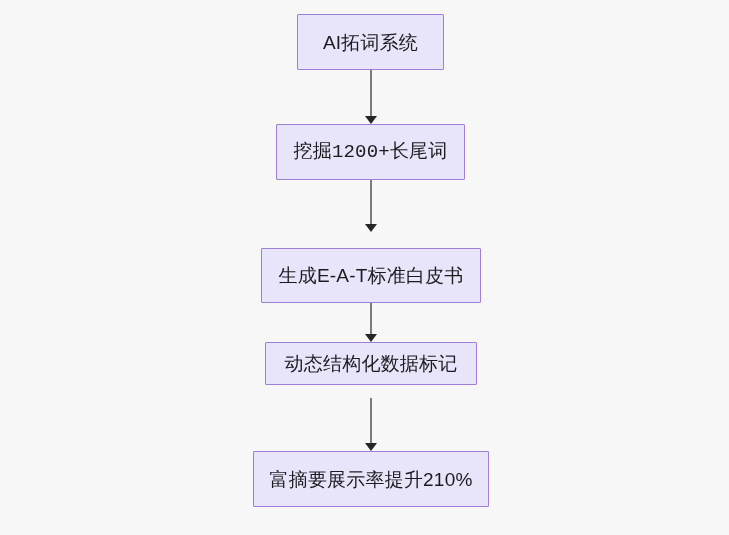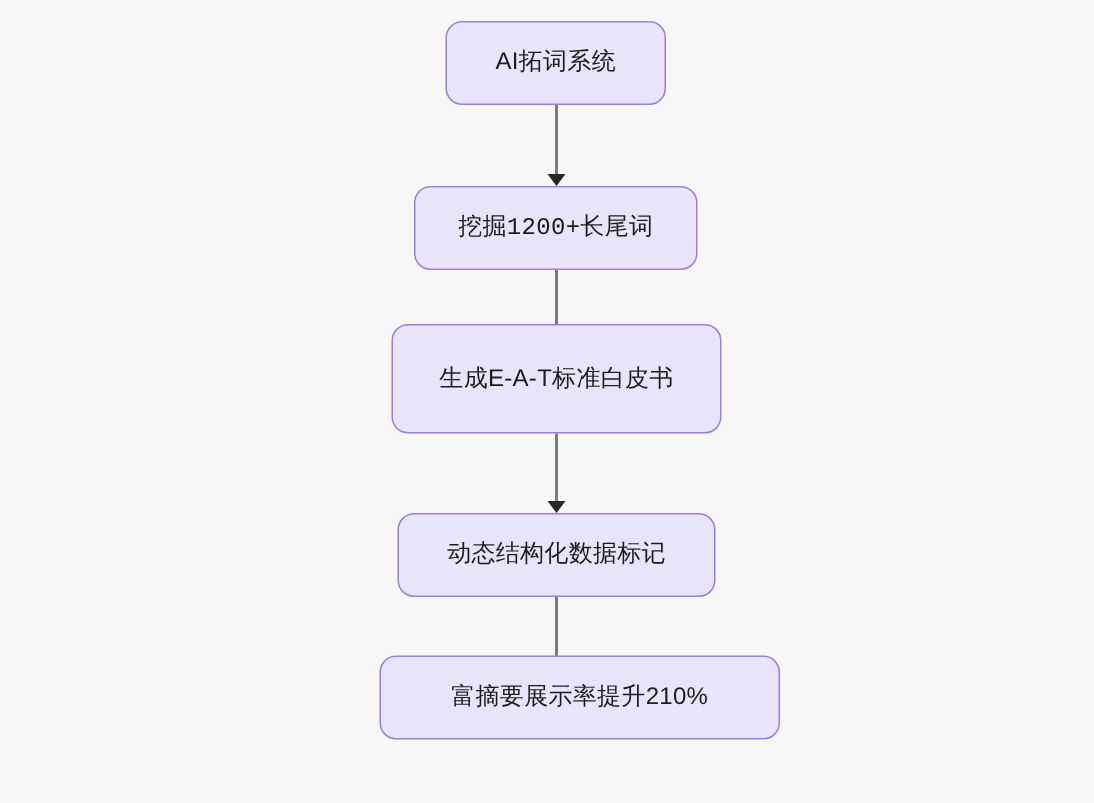--- a/index.html
+++ b/index.html
@@ -16,26 +16,26 @@
   #flowchart-canvas {
     position: relative;
     width: 729px;
     height: 535px;
   }
   .node {
     position: absolute;
     box-sizing: border-box;
     background: #e8e5fb;
     border: 1.4px solid #9d7fd8;
-    border-radius: 11px;
+    border-radius: 1px;
     display: flex;
     align-items: center;
     justify-content: center;
     color: #1b1b1f;
-    font-size: 16px;
+    font-size: 19px;
     line-height: 1;
     letter-spacing: 0.2px;
     white-space: nowrap;
   }
   .node-label {
     display: block;
     pointer-events: none;
   }
   .edge {
     position: absolute;
@@ -85,25 +85,25 @@
   </div>
 
   <div class="node" style="left:297px;top:14px;width:147px;height:56px;">
     <span class="node-label">AI拓词系统</span>
   </div>
 
   <div class="node" style="left:276px;top:124px;width:189px;height:56px;font-family:Liberation Mono, monospace;">
     <span class="node-label">挖掘1200+长尾词</span>
   </div>
 
-  <div class="node" style="left:261px;top:216px;width:220px;height:73px;">
+  <div class="node" style="left:261px;top:248px;width:220px;height:55px;">
     <span class="node-label">生成E-A-T标准白皮书</span>
   </div>
 
-  <div class="node" style="left:265px;top:342px;width:212px;height:56px;">
+  <div class="node" style="left:265px;top:342px;width:212px;height:43px;">
     <span class="node-label">动态结构化数据标记</span>
   </div>
 
-  <div class="node" style="left:253px;top:437px;width:267px;height:56px;">
+  <div class="node" style="left:253px;top:451px;width:236px;height:56px;">
     <span class="node-label">富摘要展示率提升210%</span>
   </div>
 
 </div>
 
 </body></html>

